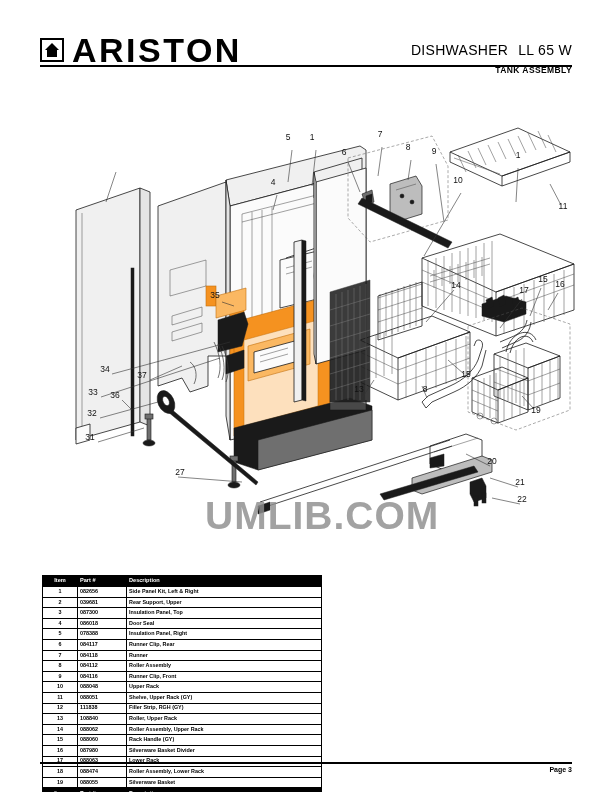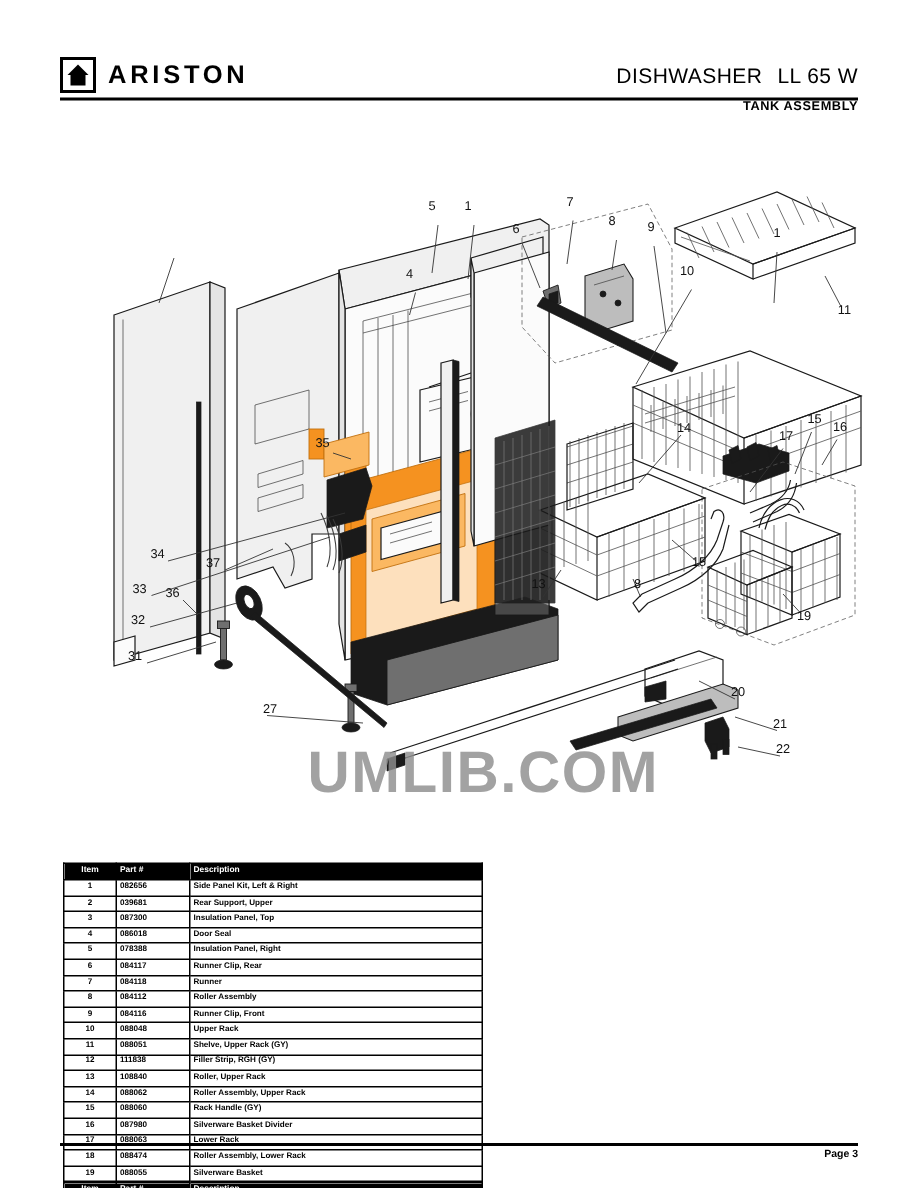--- a/index.html
+++ b/index.html
@@ -54,21 +54,21 @@
     left: 5px;
     top: 10px;
     width: 10px;
     height: 7px;
     background: #000;
   }
   #brand-name {
     position: absolute;
     left: 32px;
     top: -1px;
-    font-size: 17px;
+    font-size: 34px;
     font-weight: bold;
     letter-spacing: 2.5px;
     line-height: 26px;
   }
   #model-line {
     position: absolute;
     right: 0px;
     top: 4px;
     font-size: 14px;
     font-weight: normal;

